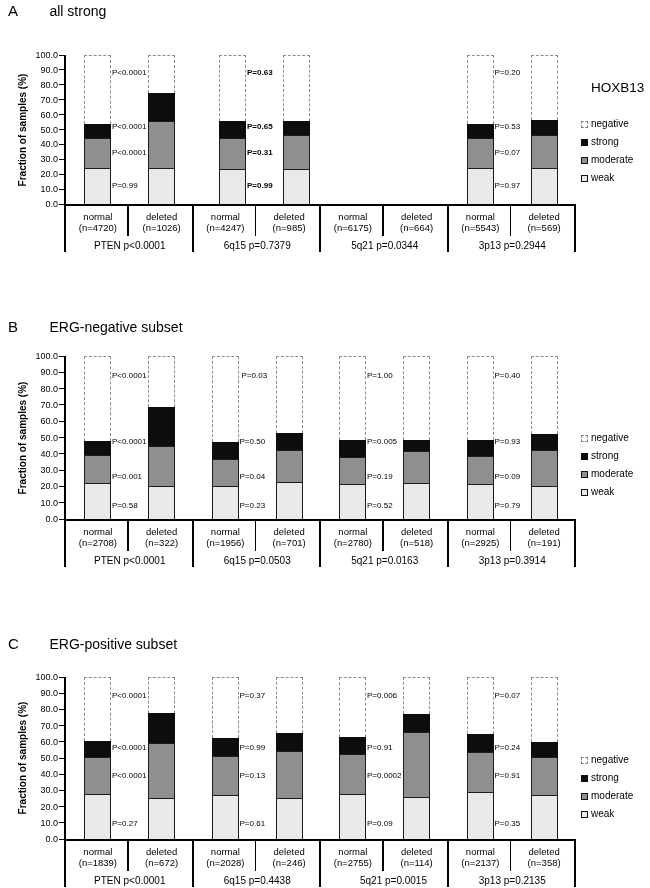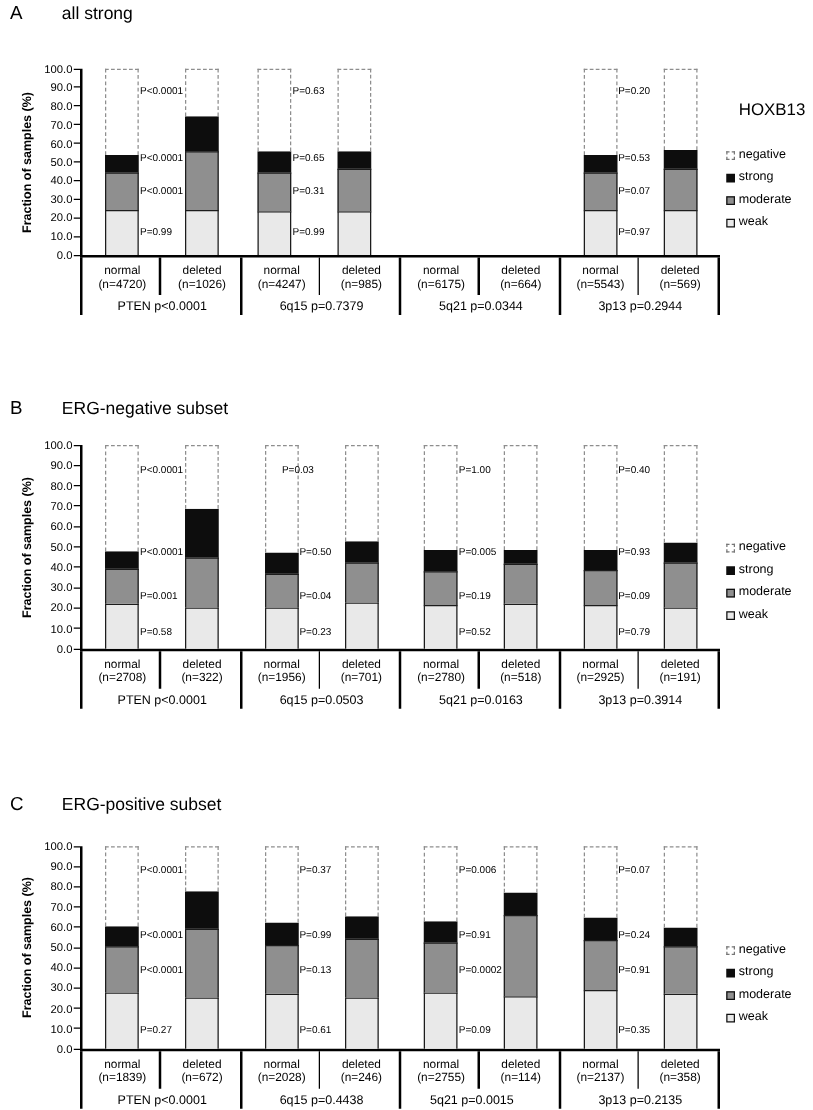--- a/index.html
+++ b/index.html
@@ -77,21 +77,21 @@
             <div class="seg seg-weak" style="bottom: 0%; height: 24%; background: rgb(233, 233, 233);"></div>
             <div class="seg seg-moderate" style="bottom: 24%; height: 31.5%; background: rgb(143, 143, 143);"></div>
             <div class="seg seg-strong" style="bottom: 55.5%; height: 19%; background: rgb(13, 13, 13);"></div>
             <div class="seg seg-negative" style="bottom: 74.5%; height: 25.5%; background: rgb(255, 255, 255);"></div>
           </div>
           <div class="plabel" style="left: 46px; top: 12.88px;">P&lt;0.0001</div>
           <div class="plabel" style="left: 46px; top: 66.52px;">P&lt;0.0001</div>
           <div class="plabel" style="left: 46px; top: 93.34px;">P&lt;0.0001</div>
           <div class="plabel" style="left: 46px; top: 126.12px;">P=0.99</div>
         </div>
-        <div class="gcell" style="left: 122px; width: 127.5px;">
+        <div class="gcell" style="left: 135px; width: 127.5px; font-weight: bold;">
           <div class="bar" style="left: 18.375px; width: 27px;">
             <div class="seg seg-weak" style="bottom: 0%; height: 23.5%; background: rgb(233, 233, 233);"></div>
             <div class="seg seg-moderate" style="bottom: 23.5%; height: 21%; background: rgb(143, 143, 143);"></div>
             <div class="seg seg-strong" style="bottom: 44.5%; height: 11%; background: rgb(13, 13, 13);"></div>
             <div class="seg seg-negative" style="bottom: 55.5%; height: 44.5%; background: rgb(255, 255, 255);"></div>
           </div>
           <div class="bar" style="left: 82.125px; width: 27px;">
             <div class="seg seg-weak" style="bottom: 0%; height: 23.5%; background: rgb(233, 233, 233);"></div>
             <div class="seg seg-moderate" style="bottom: 23.5%; height: 22.5%; background: rgb(143, 143, 143);"></div>
             <div class="seg seg-strong" style="bottom: 46%; height: 10%; background: rgb(13, 13, 13);"></div>
@@ -239,21 +239,21 @@
             <div class="seg seg-moderate" style="bottom: 20.5%; height: 16.5%; background: rgb(143, 143, 143);"></div>
             <div class="seg seg-strong" style="bottom: 37%; height: 10%; background: rgb(13, 13, 13);"></div>
             <div class="seg seg-negative" style="bottom: 47%; height: 53%; background: rgb(255, 255, 255);"></div>
           </div>
           <div class="bar" style="left: 82.125px; width: 27px;">
             <div class="seg seg-weak" style="bottom: 0%; height: 22.5%; background: rgb(233, 233, 233);"></div>
             <div class="seg seg-moderate" style="bottom: 22.5%; height: 20%; background: rgb(143, 143, 143);"></div>
             <div class="seg seg-strong" style="bottom: 42.5%; height: 10%; background: rgb(13, 13, 13);"></div>
             <div class="seg seg-negative" style="bottom: 52.5%; height: 47.5%; background: rgb(255, 255, 255);"></div>
           </div>
-          <div class="plabel" style="left: 32px; top: 14.56px;">P=0.03</div>
+          <div class="plabel" style="left: 48px; top: 14.56px;">P=0.03</div>
           <div class="plabel" style="left: 46px; top: 81.39px;">P=0.50</div>
           <div class="plabel" style="left: 46px; top: 115.62px;">P=0.04</div>
           <div class="plabel" style="left: 46px; top: 144.96px;">P=0.23</div>
         </div>
         <div class="gcell" style="left: 255px; width: 127.5px;">
           <div class="bar" style="left: 18.375px; width: 27px;">
             <div class="seg seg-weak" style="bottom: 0%; height: 21.5%; background: rgb(233, 233, 233);"></div>
             <div class="seg seg-moderate" style="bottom: 21.5%; height: 16.5%; background: rgb(143, 143, 143);"></div>
             <div class="seg seg-strong" style="bottom: 38%; height: 10.5%; background: rgb(13, 13, 13);"></div>
             <div class="seg seg-negative" style="bottom: 48.5%; height: 51.5%; background: rgb(255, 255, 255);"></div>
@@ -481,21 +481,21 @@
       <div class="glab" style="left: 193.5px; top: 257px; width: 127.5px;">6q15 p=0.4438</div>
       <div class="msep" style="left: 382px; top: 223px; height: 30px;"></div>
       <div class="blab" style="left: 307.875px; top: 228px; width: 90px;">
         <div>normal</div>
         <div>(n=2755)</div>
       </div>
       <div class="blab" style="left: 371.625px; top: 228px; width: 90px;">
         <div>deleted</div>
         <div>(n=114)</div>
       </div>
-      <div class="glab" style="left: 305px; top: 257px; width: 145px;">5q21 p=0.0015</div>
+      <div class="glab" style="left: 321px; top: 257px; width: 145px;">5q21 p=0.0015</div>
       <div class="msep" style="left: 509.5px; top: 223px; height: 30px;"></div>
       <div class="blab" style="left: 435.375px; top: 228px; width: 90px;">
         <div>normal</div>
         <div>(n=2137)</div>
       </div>
       <div class="blab" style="left: 499.125px; top: 228px; width: 90px;">
         <div>deleted</div>
         <div>(n=358)</div>
       </div>
       <div class="glab" style="left: 448.5px; top: 257px; width: 127.5px;">3p13 p=0.2135</div>

